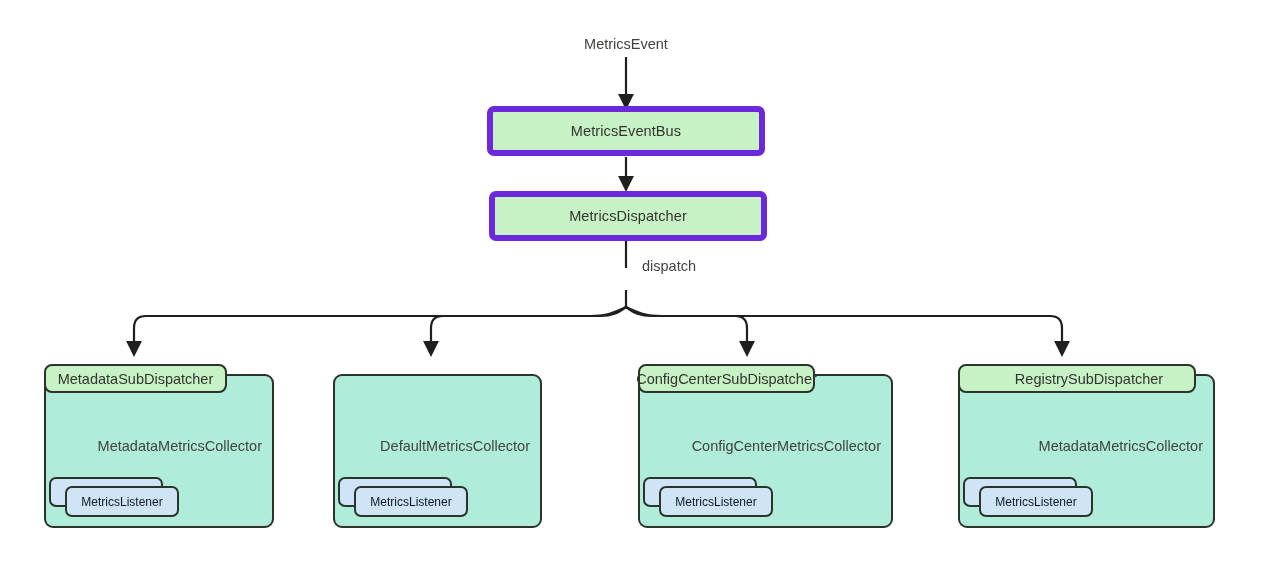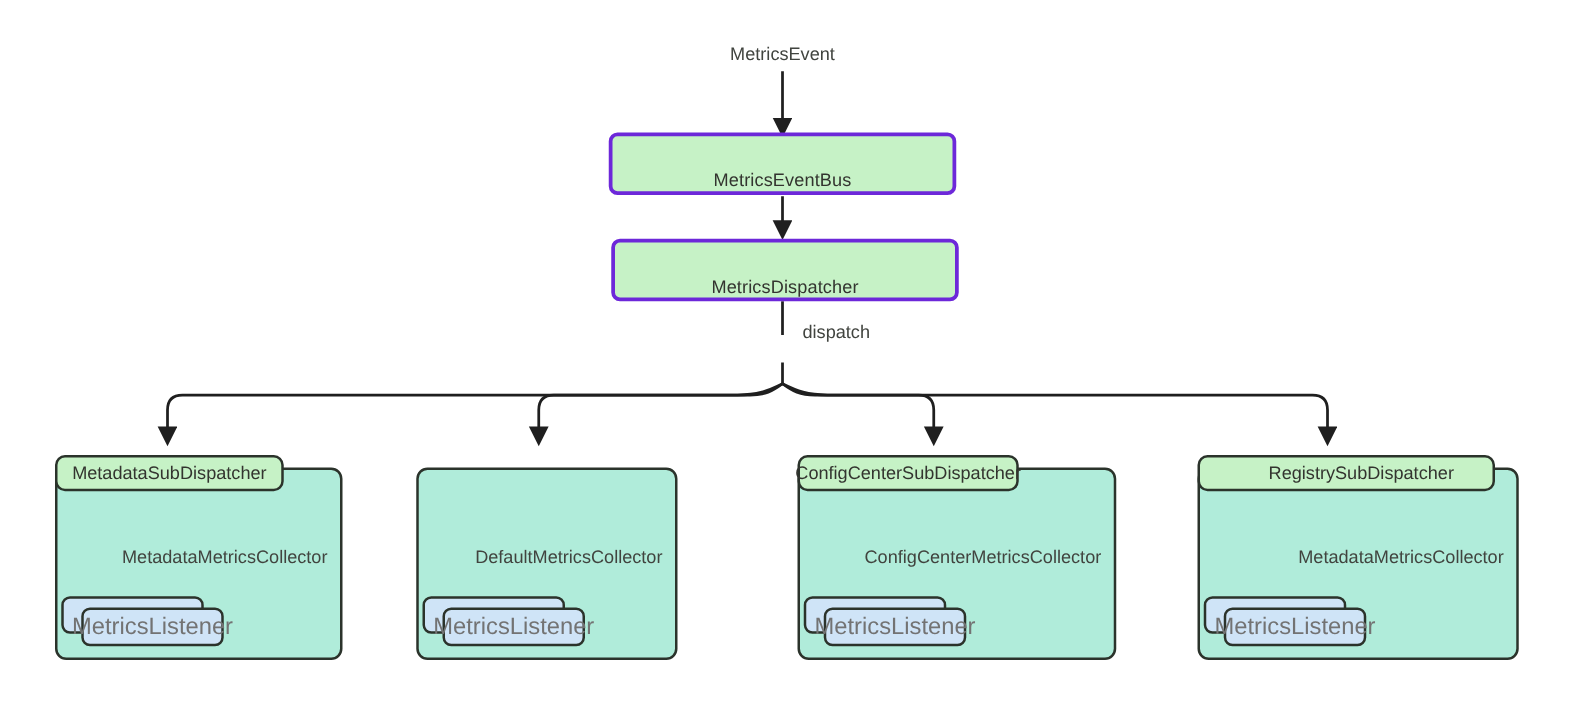--- a/index.html
+++ b/index.html
@@ -24,23 +24,23 @@
     width: 1263px;
     height: 581px;
     pointer-events: none;
   }
 
   
   .node {
     position: absolute;
     box-sizing: border-box;
     display: flex;
-    align-items: flex-end;
+    align-items: center;
     justify-content: center;
-    border: 3px solid #6d28d9;
+    border: 6px solid #6d28d9;
     border-radius: 7px;
     color: #33342f;
     font-size: 14.5px;
     letter-spacing: .1px;
     white-space: nowrap;
     z-index: 3;
   }
   .node.green {
     background: #c6f2c6;
   }
@@ -91,22 +91,22 @@
   }
   .listener-box {
     position: absolute;
     box-sizing: border-box;
     display: flex;
     align-items: center;
     justify-content: center;
     background: #cfe4f7;
     border: 2.2px solid #2b332b;
     border-radius: 7px;
-    color: #737373;
-    font-size: 19px;
+    color: #0f172a;
+    font-size: 12px;
     white-space: nowrap;
   }
   .listener-back {
     left: 0;
     top: 0;
     width: 114px;
     height: 30px;
   }
   .listener-front {
     left: 16px;

